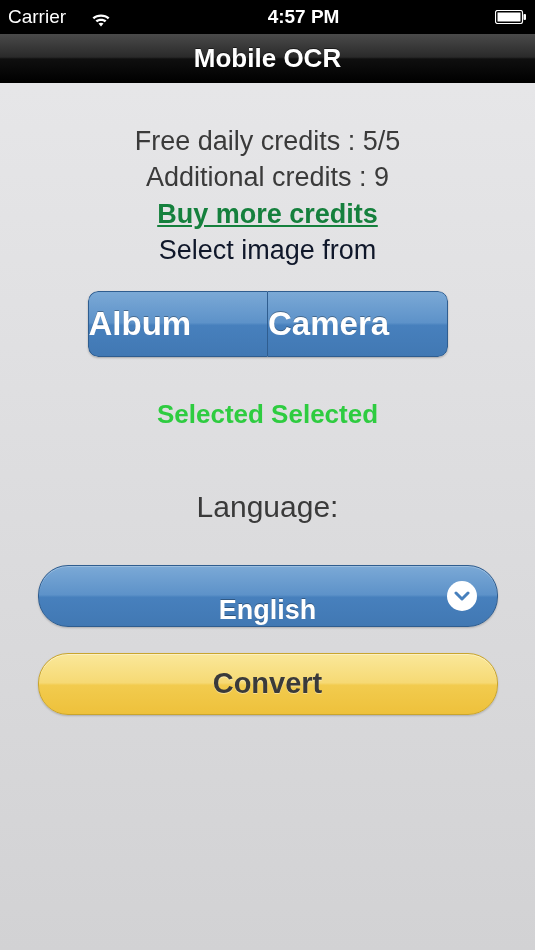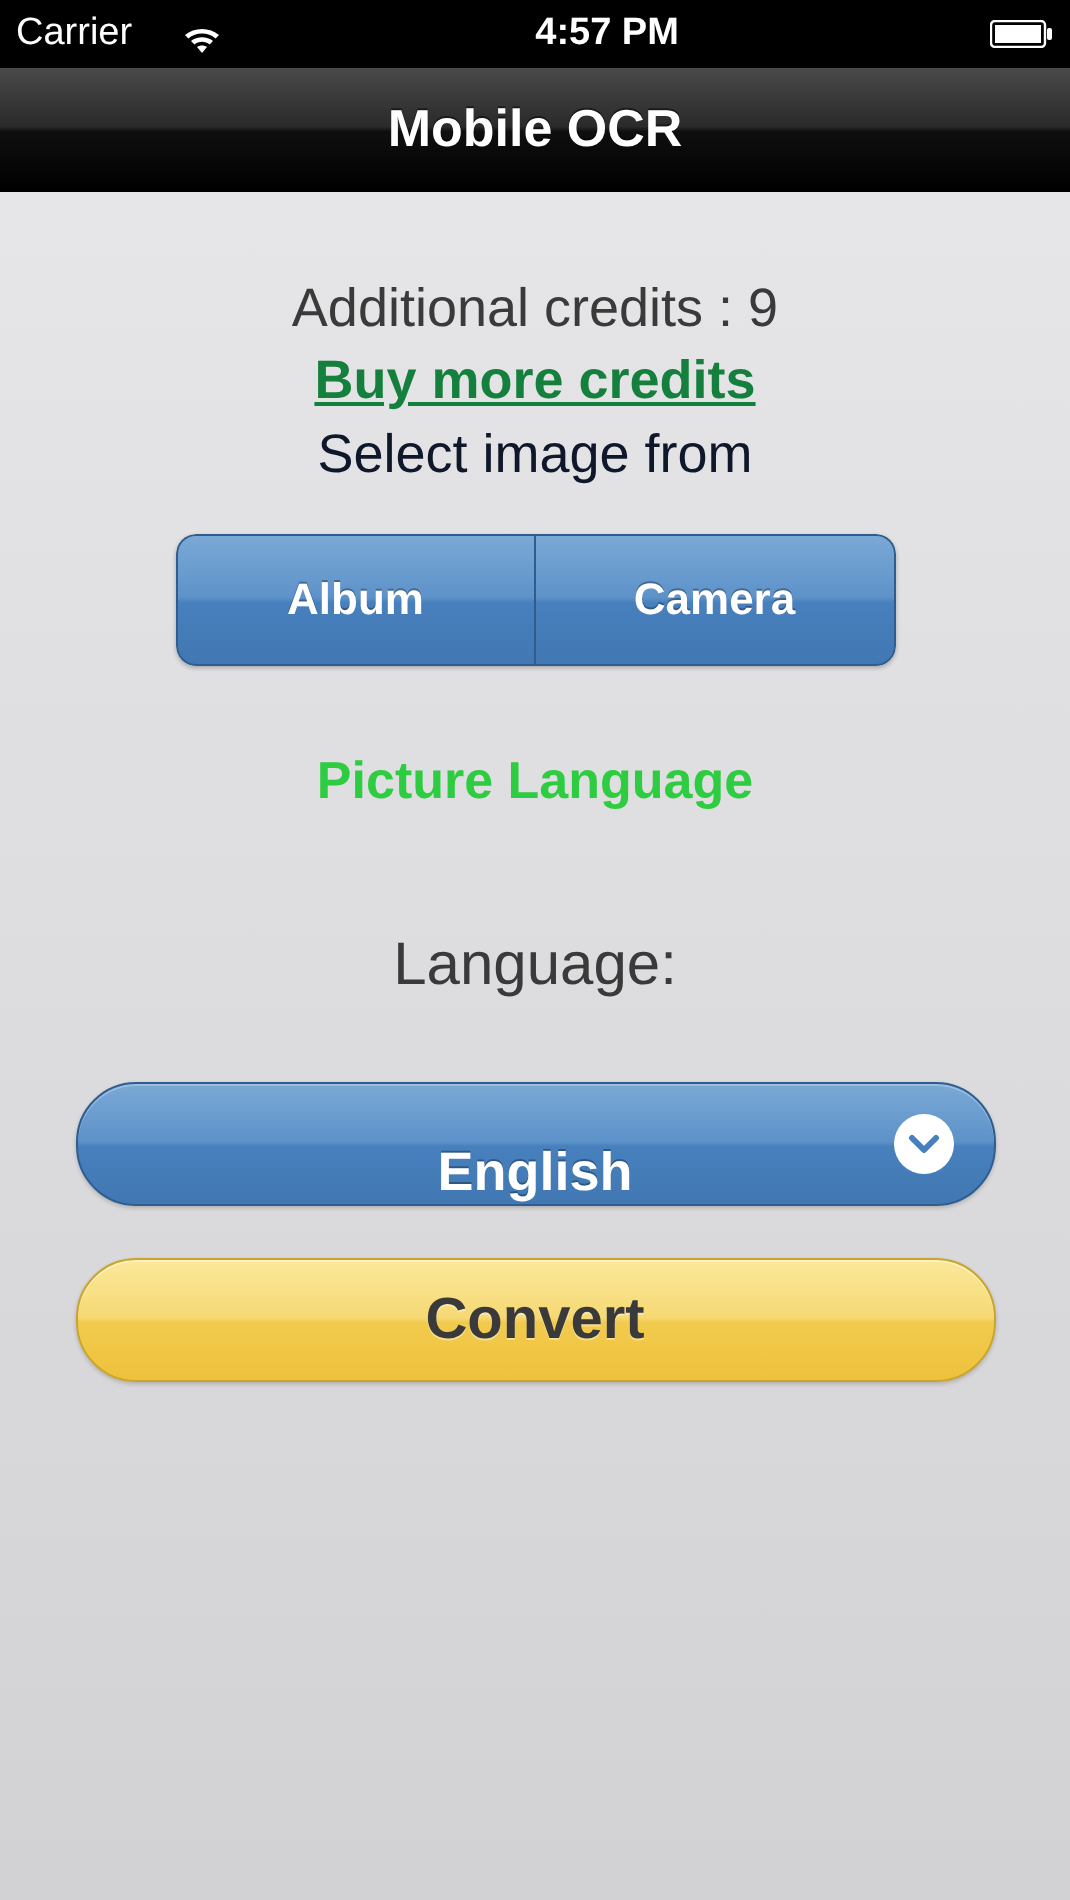--- a/index.html
+++ b/index.html
@@ -36,21 +36,21 @@
     }
     .status-right {
       display: flex;
       align-items: center;
     }
     .battery-icon {
       display: inline-flex;
       align-items: center;
     }
     .nav-bar {
-      height: 62px;
+      height: 49px;
       background: linear-gradient(to bottom, #4a4a4a 0%, #2a2a2a 48%, #0f0f0f 52%, #000 100%);
       display: flex;
       align-items: center;
       justify-content: center;
       border-bottom: 1px solid #000;
     }
     .nav-title {
       color: #fff;
       font-size: 26px;
       font-weight: bold;
@@ -86,25 +86,24 @@
       margin: 0 auto 42px auto;
       border-radius: 10px;
       overflow: hidden;
       box-shadow: 0 1px 2px rgba(0,0,0,0.25);
     }
     .segment {
       flex: 1;
       height: 66px;
       background: linear-gradient(to bottom, #7ba9d6 0%, #5d92c9 48%, #4780bd 52%, #4178b3 100%);
       color: #fff;
-      font-size: 22px;
-      font-weight: bold;
-      display: flex;
-      align-items: center;
-      justify-content: center;
+      font-size: 33px;
+      font-weight: bold;
+      display: flex;
+      align-items: center;
       text-shadow: 0 -1px 0 rgba(0,0,0,0.3);
       cursor: pointer;
       border: 1px solid #2f5d8f;
     }
     .segment:first-child {
       border-top-left-radius: 10px;
       border-bottom-left-radius: 10px;
       border-right: none;
     }
     .segment:last-child {
@@ -200,34 +199,35 @@
       </svg>
     </span>
   </div>
 </div>
 
 <div class="nav-bar">
   <div class="nav-title">Mobile OCR</div>
 </div>
 
 <div class="content">
+  <div class="credit-line">Free daily credits : 5/5</div>
   <div class="credit-line">Additional credits : 9</div>
   <a class="buy-link">Buy more credits</a>
   <div class="select-label">Select image from</div>
 
   <div class="segmented">
     <div class="segment">
       <span>Album</span>
     </div>
     <div class="segment">
       <span>Camera</span>
     </div>
   </div>
 
-  <div class="status-text">Picture Language</div>
+  <div class="status-text">Selected Selected</div>
 
   <div class="language-label">Language:</div>
 
   <div class="dropdown">
     <span class="dropdown-text">English</span>
     <span class="dropdown-chevron">
       <svg width="16" height="10" viewBox="0 0 16 10">
         <path d="M2 2 L8 8 L14 2" fill="none" stroke="#4780bd" stroke-width="3" stroke-linecap="round" stroke-linejoin="round"></path>
       </svg>
     </span>

